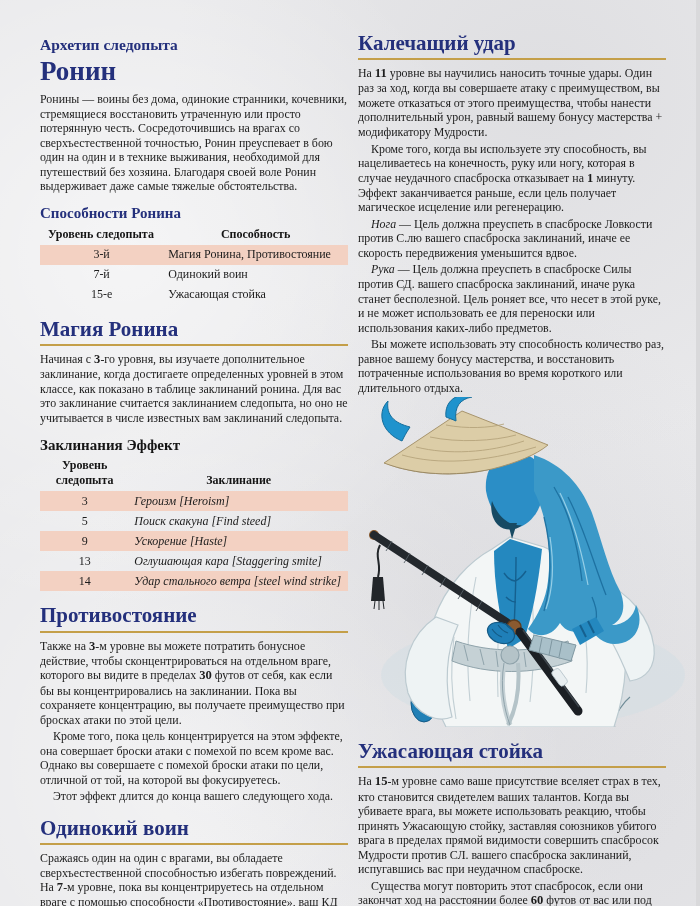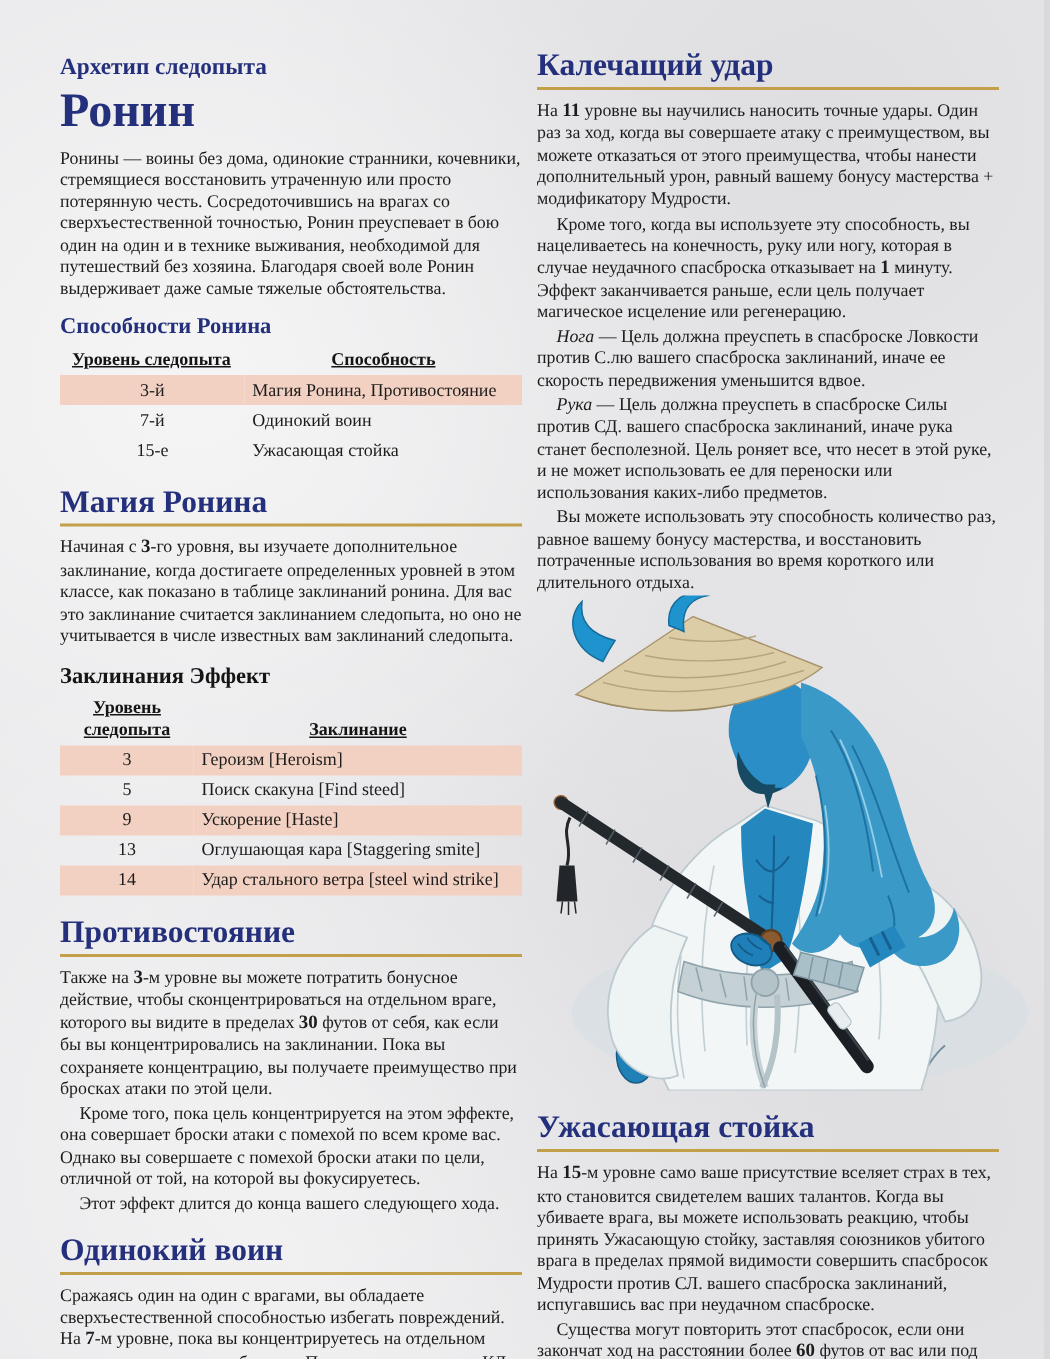--- a/index.html
+++ b/index.html
@@ -13,42 +13,42 @@
       radial-gradient(circle at 62% 66%, rgba(203,203,208,.33), transparent 46%),
       radial-gradient(circle at 30% 84%, rgba(255,255,255,.45), transparent 40%),
       radial-gradient(circle at 90% 90%, rgba(200,200,206,.28), transparent 40%),
       #e9e9eb;
   }
   .col { position:absolute; top:36px; width:308px; }
   .col-left  { left:40px; }
   .col-right { left:358px; top:32px; }
 
   .kicker { font-size:15.5px; font-weight:bold; color:#24307c; margin:0; }
-  .title  { font-size:32px;  font-weight:bold; color:#24307c; margin:3px 0 7px; line-height:1.05; }
+  .title  { font-size:27px;  font-weight:bold; color:#24307c; margin:3px 0 7px; line-height:1.05; }
   .section-h {
     font-size:21px; font-weight:bold; color:#24307c; line-height:1.1;
     margin:13px 0 6px; padding-bottom:3px; border-bottom:2px solid #c49f49;
   }
   .section-h.first { margin-top:0; }
   .sub-h   { font-size:15px; font-weight:bold; color:#24307c; margin:11px 0 3px; }
   .black-h { font-size:15px; font-weight:bold; color:#151515; margin:12px 0 2px; }
 
   p.body { font-size:11.9px; line-height:1.22; margin:0 0 2px; }
   p.body.ind { text-indent:13px; }
   p.body b { font-size:12.6px; }
 
   table.dtab { width:100%; border-collapse:collapse; font-size:12px; margin:1px 0 0; }
-  table.dtab th { font-weight:bold; color:#151515; padding:2px 5px 3px; vertical-align:bottom;text-decoration:underline; }
+  table.dtab th { font-weight:bold; color:#151515; padding:2px 5px 3px; vertical-align:bottom; }
   table.dtab td { padding:2.5px 5px; vertical-align:top;margin-top:40px; }
   table.dtab tr.alt td { background:#f3d1c2; }
   .abil .lvl { width:40%; text-align:center; }
   .abil th.lvl { text-align:left; padding-left:8px; }
   .spel .lvl { width:29%; text-align:center; }
   .spel th.lvl { text-align:center; }
-  .spel td.name, .spel .spell-name { }
+  .spel td.name, .spel .spell-name { font-style:italic; }
 
   .illus { display:block; margin:2px 0 0 0; }
 </style>
 </head>
 <body>
 
 <div class="page">
 
   <div class="col col-left">
     <div class="kicker">Архетип следопыта</div>

